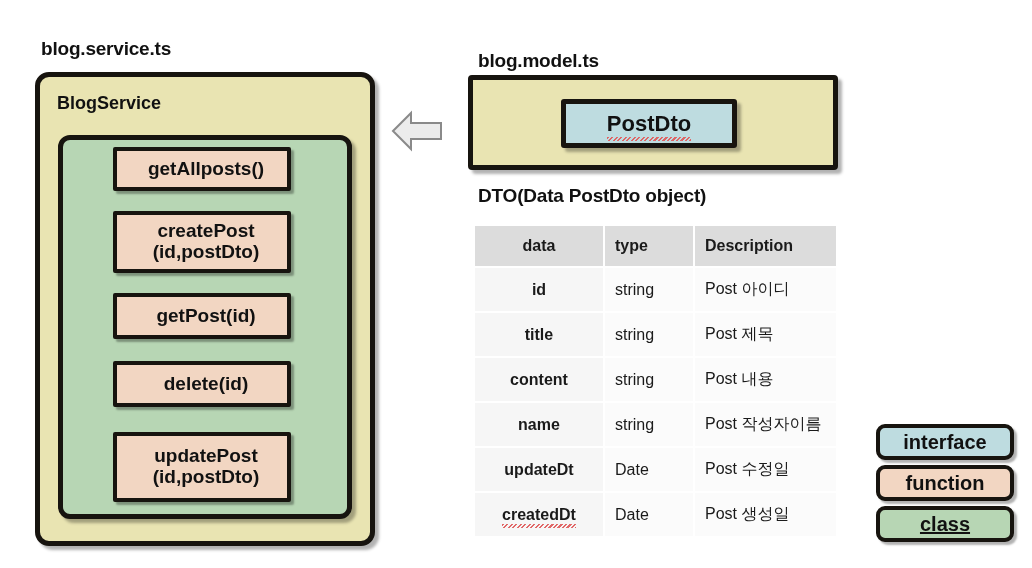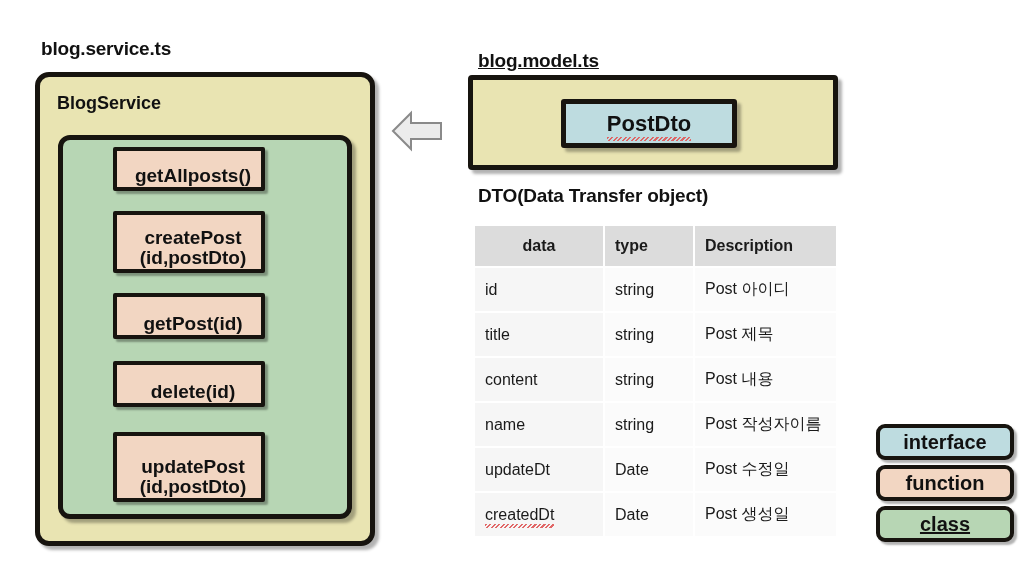--- a/index.html
+++ b/index.html
@@ -58,45 +58,45 @@
   #service-inner {
     left: 58px; top: 135px;
     width: 294px; height: 384px;
     background: #b7d6b4;
     border-radius: 12px;
   }
 
   .method-box {
     position: absolute;
     left: 113px;
-    width: 152px;
+    width: 178px;
     background: #f2d6c2;
     border: 4px solid #17140f;
     box-shadow: 3px 3px 2px rgba(0,0,0,0.32);
     display: flex;
-    align-items: flex-end;
+    align-items: center;
     justify-content: center;
     text-align: center;
     font-weight: bold;
     font-size: 19px;
     color: #111111;
     line-height: 1.08;
     border-radius: 2px;
     padding-left: 8px;
   }
 
   
   #flow-arrow {
     position: absolute;
     left: 391px; top: 108px;
     width: 52px; height: 46px;
   }
 
   
-  #model-label { left: 478px; top: 50px; text-decoration: underline; }
+  #model-label { left: 478px; top: 50px; }
 
   #model-outer {
     left: 468px; top: 75px;
     width: 370px; height: 95px;
     background: #e9e4b2;
     border-radius: 4px;
   }
 
   #dto-box {
     left: 561px; top: 99px;
@@ -155,21 +155,22 @@
     font-weight: bold;
     height: 42px;
   }
 
   #dto-table th.col-data  { width: 130px; text-align: center; }
   #dto-table th.col-type  { width: 90px;  text-align: left; }
   #dto-table th.col-desc  { width: 143px; text-align: left; }
 
   #dto-table tbody td.cell-data {
     background: #f6f6f6;
-    font-weight: normal;
+    font-weight: bold;
+    text-align: center;
   }
   #dto-table tbody td.cell-type,
   #dto-table tbody td.cell-desc {
     background: #fbfbfb;
     font-weight: normal;
     text-align: left;
   }
 
   .cell-inner { position: relative; display: inline-block; }
 
@@ -236,21 +237,21 @@
   </div>
 
   <div class="file-label" id="model-label">blog.model.ts</div>
 
   <div class="card" id="model-outer"></div>
 
   <div class="card" id="dto-box">
     <span class="dto-text squiggle">PostDto</span>
   </div>
 
-  <div class="file-label" id="dto-caption">DTO(Data Transfer object)</div>
+  <div class="file-label" id="dto-caption">DTO(Data PostDto object)</div>
 
   <table id="dto-table">
     <thead>
       <tr>
         <th class="col-data">data</th>
         <th class="col-type">type</th>
         <th class="col-desc">Description</th>
       </tr>
     </thead>
     <tbody id="dto-table-body">

